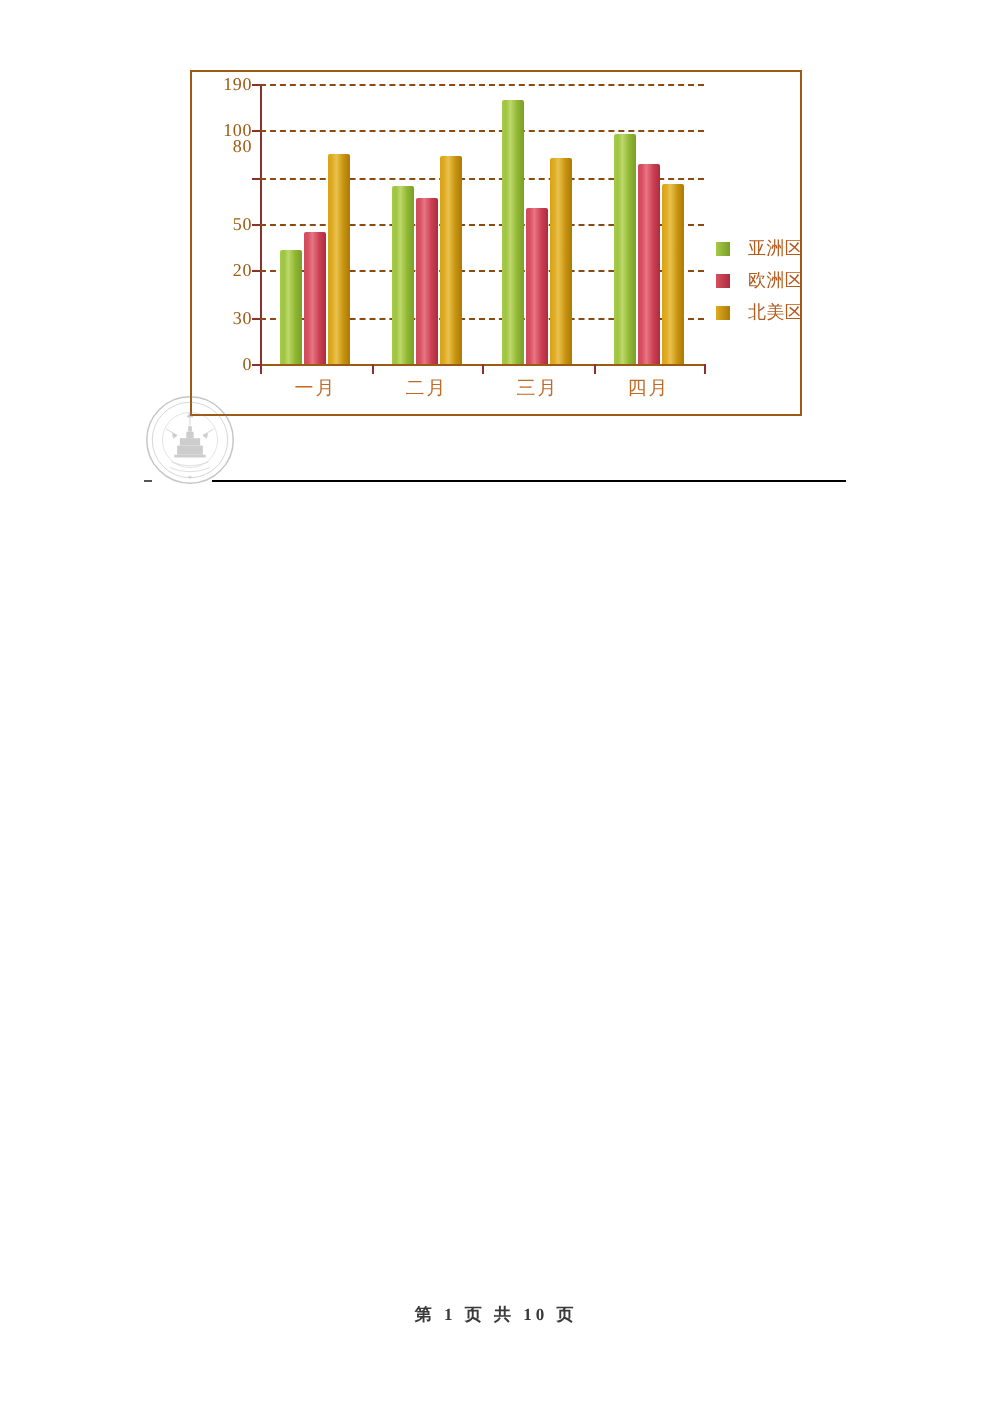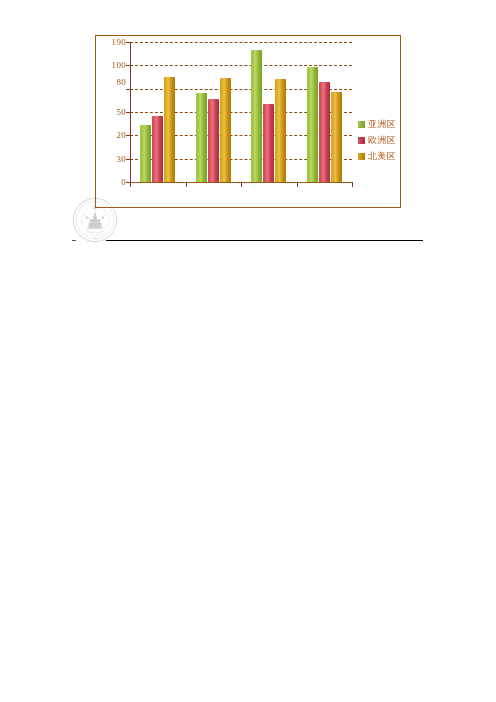--- a/index.html
+++ b/index.html
@@ -167,21 +167,21 @@
     position: absolute;
     left: 262px;
     top: 82px;
     display: flex;
     flex-direction: column;
     gap: 3px;
   }
   .legend-row {
     display: flex;
     align-items: center;
-    gap: 3px;
+    gap: 9px;
   }
   .legend-swatch {
     width: 7px;
     height: 7px;
     flex: none;
   }
   .legend-swatch.s0 { background: linear-gradient(to right, #a6c94a, #7a9f27); }
   .legend-swatch.s1 { background: linear-gradient(to right, #d8505f, #ab2c40); }
   .legend-swatch.s2 { background: linear-gradient(to right, #deac21, #ab7a07); }
   .legend-text {
@@ -240,21 +240,21 @@
 <div class="page">
 
   <div class="chart-frame">
     <div class="plot-wrap">
 
       <div class="y-labels">
           <div class="y-label" style="top: 140px;">0</div>
           <div class="y-label" style="top: 116.667px;">30</div>
           <div class="y-label" style="top: 93.3333px;">20</div>
           <div class="y-label" style="top: 70px;">50</div>
-          <div class="y-label" style="top: 40px;">80</div>
+          <div class="y-label" style="top: 31px;">80</div>
           <div class="y-label" style="top: 23.3333px;">100</div>
           <div class="y-label" style="top: 0px;">190</div>
         </div>
 
       <div class="plot">
         <div class="axis-y"></div>
         <div class="gridlines-holder">
             <div class="gridline zero" style="top: 140px;"></div>
             <div class="tick" style="top: 140px;"></div>
             <div class="gridline" style="top: 116.667px;"></div>
@@ -293,20 +293,26 @@
             </div>
           </div>
       </div>
 
       <div class="x-ticks">
           <div class="x-tick" style="left: 0%;"></div>
           <div class="x-tick" style="left: 25%;"></div>
           <div class="x-tick" style="left: 50%;"></div>
           <div class="x-tick" style="left: 75%;"></div>
           <div class="x-tick" style="left: 100%;"></div>
+        </div>
+      <div class="x-labels">
+          <div class="x-label">一月</div>
+          <div class="x-label">二月</div>
+          <div class="x-label">三月</div>
+          <div class="x-label">四月</div>
         </div>
 
       <div class="legend">
           <div class="legend-row">
             <span class="legend-swatch s0"></span>
             <span class="legend-text">亚洲区</span>
           </div>
           <div class="legend-row">
             <span class="legend-swatch s1"></span>
             <span class="legend-text">欧洲区</span>
@@ -345,14 +351,15 @@
       </g>
       <g fill="#909090" font-size="6" font-family="serif">
         <text x="50" y="92" text-anchor="middle">★</text>
       </g>
     </svg>
   </div>
 
   <div class="hrule-stub"></div>
   <div class="hrule"></div>
 
+  <div class="footer">第 1 页 共 10 页</div>
 
 </div>
 
 </body></html>

